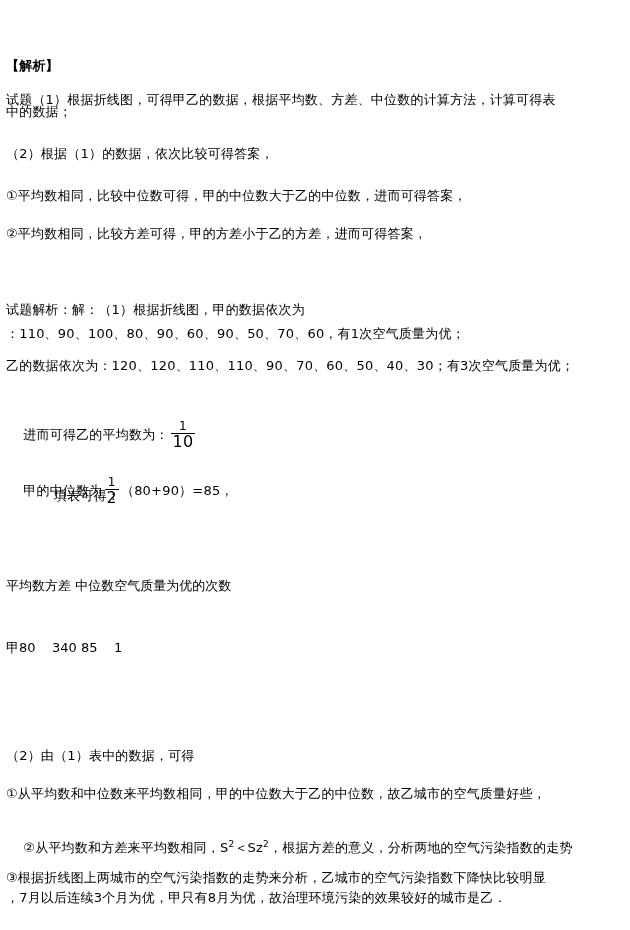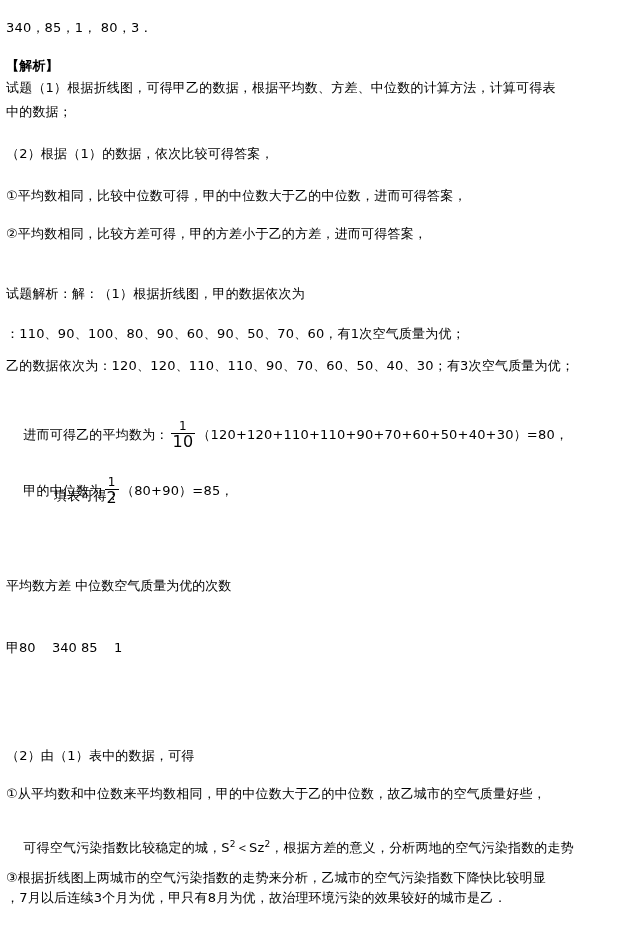--- a/index.html
+++ b/index.html
@@ -64,51 +64,50 @@
     right: 14px;
     white-space: pre;
     line-height: 16px;
   }
 </style>
 </head>
 <body>
 
 <div class="page">
 
-  <div class="line" style="top:20px;">340，85，1， 80，3．</div>
 
   <div class="line bold-head" style="top:58px;">【解析】</div>
 
-  <div class="line" style="top:80px;">试题（1）根据折线图，可得甲乙的数据，根据平均数、方差、中位数的计算方法，计算可得表</div>
+  <div class="line" style="top:92px;">试题（1）根据折线图，可得甲乙的数据，根据平均数、方差、中位数的计算方法，计算可得表</div>
   <div class="line" style="top:104px;">中的数据；</div>
   <div class="line" style="top:146px;">（2）根据（1）的数据，依次比较可得答案，</div>
   <div class="line" style="top:188px;">①平均数相同，比较中位数可得，甲的中位数大于乙的中位数，进而可得答案，</div>
   <div class="line" style="top:226px;">②平均数相同，比较方差可得，甲的方差小于乙的方差，进而可得答案，</div>
 
-  <div class="line" style="top:286px;">试题解析：解：（1）根据折线图，甲的数据依次为</div>
+  <div class="line" style="top:302px;">试题解析：解：（1）根据折线图，甲的数据依次为</div>
   <div class="line" style="top:326px;">：110、90、100、80、90、60、90、50、70、60，有1次空气质量为优；</div>
   <div class="line" style="top:358px;">乙的数据依次为：120、120、110、110、90、70、60、50、40、30；有3次空气质量为优；</div>
 
   <div class="line" style="top:404px;">
-    <span>进而可得乙的平均数为：</span><span class="frac"><span class="num">1</span><span class="den">10</span></span><span>（120+120+110+110+90+70+60+50+40+30）=80，</span>
+    <span>进而可得乙的平均数为：</span><span class="frac"><span class="num">1</span><span class="den">10</span></span>
   </div>
 
   <div class="line" style="top:460px;">
     <span>甲的中位数为</span><span class="frac"><span class="num">1</span><span class="den">2</span></span><span>（80+90）=85，</span>
   </div>
 
   <div class="line" style="top:488px;margin-left:48px;">填表可得：</div>
 
   <div class="tbl-row indent" style="top:578px;">平均数方差 中位数空气质量为优的次数</div>
   <div class="tbl-row" style="top:640px;">甲80    340 85    1</div>
 
   <div class="line" style="top:748px;">（2）由（1）表中的数据，可得</div>
 
   <div class="line" style="top:786px;">①从平均数和中位数来平均数相同，甲的中位数大于乙的中位数，故乙城市的空气质量好些，</div>
 
   <div class="line" style="top:820px;">
-    <span>可得空气污染指数比较稳定的城，S</span><span class="sup">2</span><span>＜Sz</span><span class="sup">2</span><span>，根据方差的意义，分析两地的空气污染指数的走势</span>
+    <span>②从平均数和方差来平均数相同，S</span><span class="sup">2</span><span>＜Sz</span><span class="sup">2</span><span>，根据方差的意义，分析两地的空气污染指数的走势</span>
   </div>
 
   <div class="line" style="top:870px;">③根据折线图上两城市的空气污染指数的走势来分析，乙城市的空气污染指数下降快比较明显</div>
   <div class="line" style="top:890px;">，7月以后连续3个月为优，甲只有8月为优，故治理环境污染的效果较好的城市是乙．</div>
 
 </div>
 
 </body></html>

